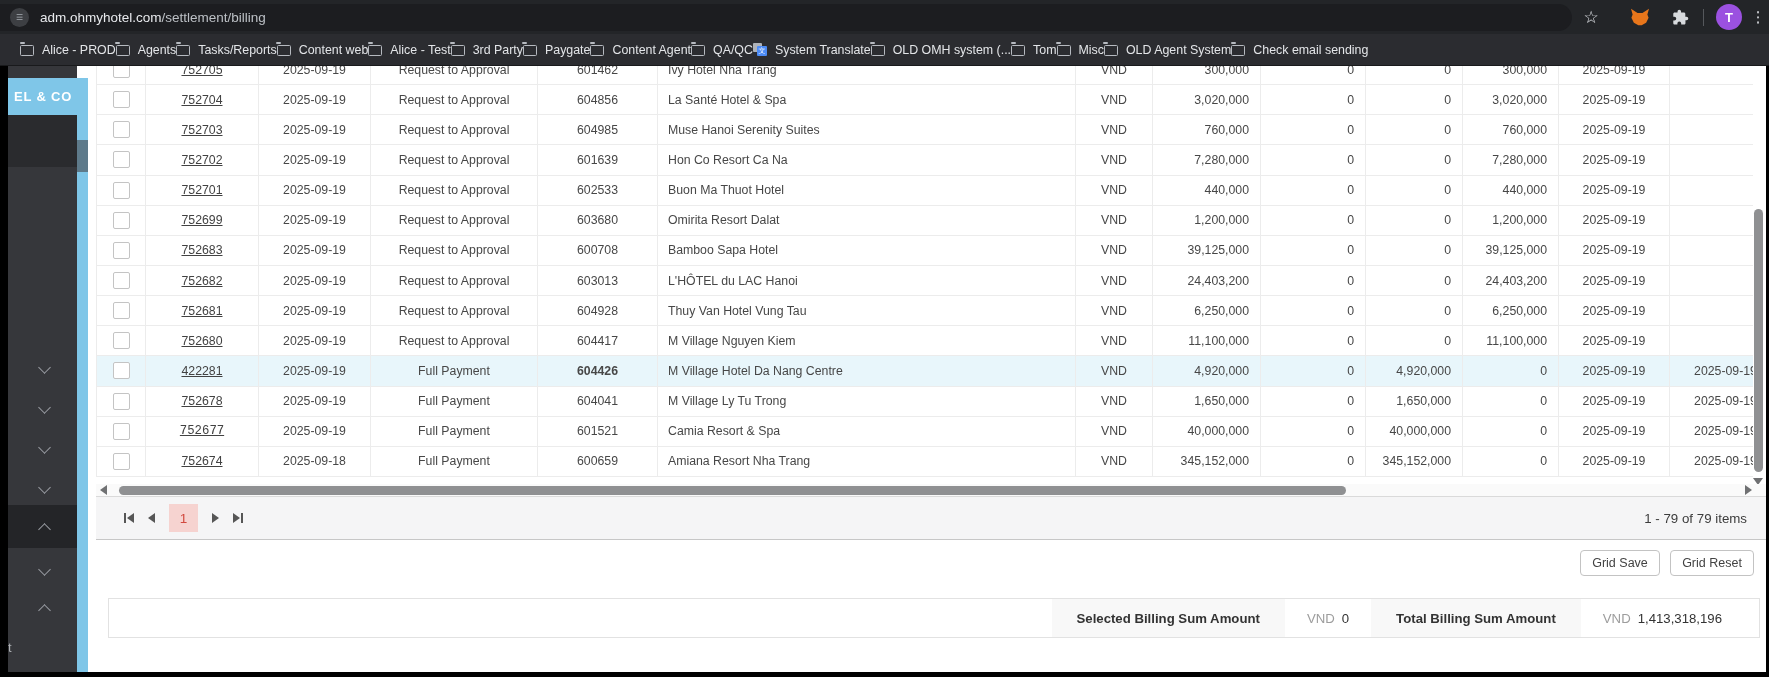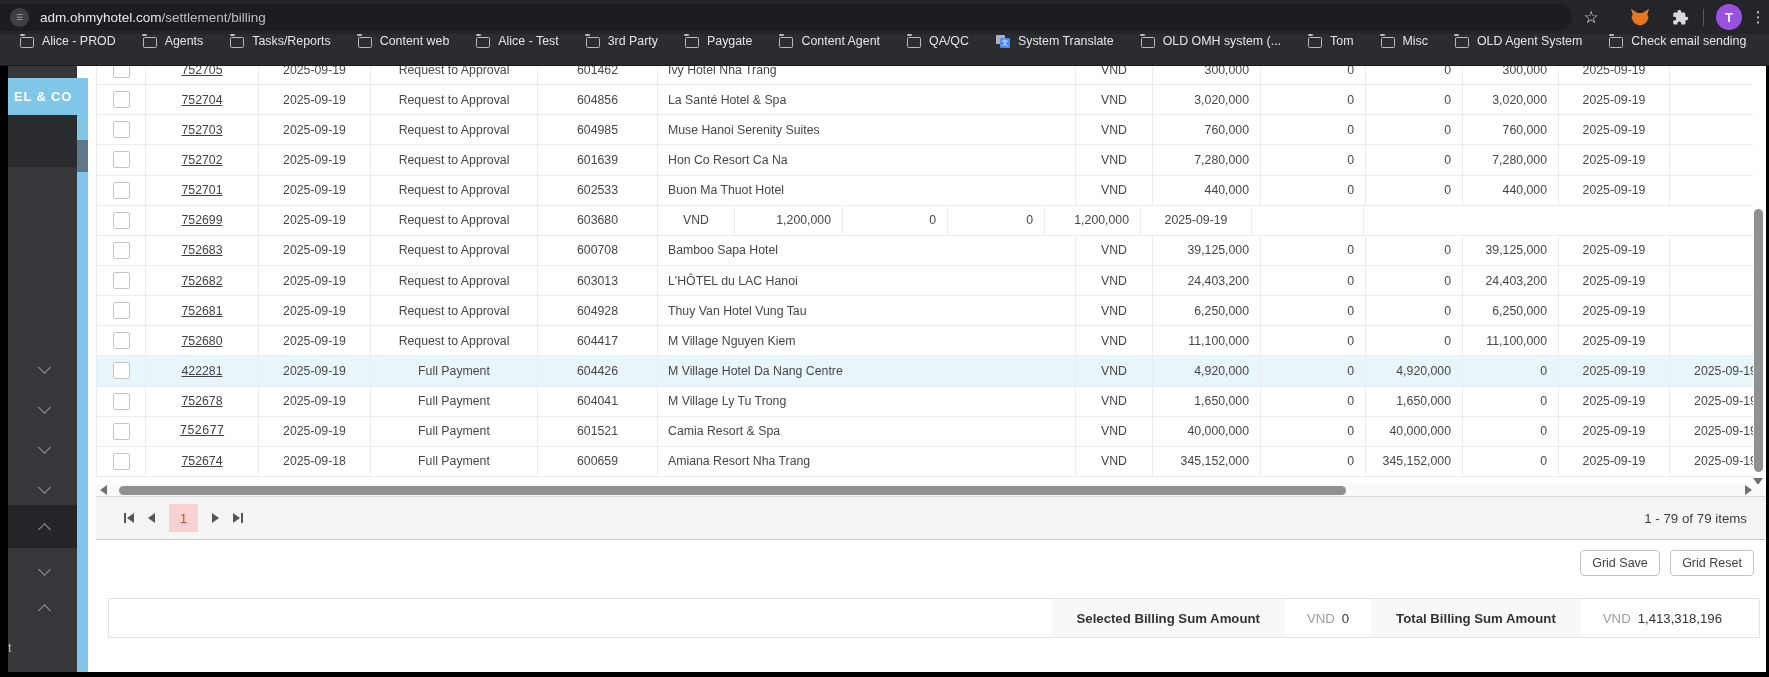--- a/index.html
+++ b/index.html
@@ -11,21 +11,21 @@
   .url{margin-left:11px;font-size:13.5px;color:#e8eaed;white-space:nowrap;}
   .url .path{color:#bcc0c5;}
   .tb-ico{position:absolute;top:0;height:34px;display:flex;align-items:center;justify-content:center;}
   .star{left:1578px;width:26px;color:#dfe2e6;font-size:17px;}
   .fox{left:1626px;width:28px;}
   .puzzle{left:1666px;width:28px;}
   .vsep{position:absolute;left:1703px;top:9px;width:1px;height:17px;background:#55585c;}
   .avatar{position:absolute;left:1716px;top:4px;width:26px;height:26px;border-radius:50%;background:var(--avatar-bg,#9b51e0);color:#fff;font-size:13px;font-weight:bold;display:flex;align-items:center;justify-content:center;}
   .kebab{left:1748px;width:20px;color:#dfe2e6;font-size:15px;}
   
-  .bookmarks{position:absolute;left:0;top:34px;width:1769px;height:32px;background:#2b2c30;border-bottom:1px solid #191a1c;display:flex;align-items:flex-start;padding-left:20px;gap:27px;box-sizing:border-box;overflow:hidden;}
+  .bookmarks{position:absolute;left:0;top:34px;width:1769px;height:32px;background:#2b2c30;border-bottom:1px solid #191a1c;display:flex;align-items:center;padding-left:20px;box-sizing:border-box;overflow:hidden;}
   .bm{display:flex;align-items:center;gap:8px;font-size:12.4px;color:#e3e5e8;white-space:nowrap;flex:0 0 auto;}
   .folder{width:12px;height:9px;border:1.5px solid #b6bac0;border-radius:1.5px;position:relative;margin-top:2px;}
   .folder::before{content:"";position:absolute;top:-4px;left:-1.5px;width:5px;height:2px;background:#b6bac0;border-radius:1px;}
   .gticon{position:relative;width:14px;height:13px;}
   .gticon .gq{position:absolute;left:0;top:0;width:9px;height:9px;background:#aeb2b8;border-radius:1px;}
   .gticon .bq{position:absolute;right:0;bottom:0;width:10px;height:10px;background:#4c8bf5;border-radius:1px;color:#fff;font-size:7px;line-height:10px;text-align:center;}
   
   .main{position:absolute;left:8px;top:66px;width:1758px;height:606px;background:#fff;overflow:hidden;}
   
   .sidebar{position:absolute;left:0;top:0;width:69px;height:606px;background:#36373b;}
@@ -286,20 +286,21 @@
           <div class="row">
             <div class="cell " style="width: 50px;">
               <span class="cb"></span>
             </div>
             <div class="cell " style="width: 113px;">
               <span class="idlink">752699</span>
             </div>
             <div class="cell " style="width: 112px;">2025-09-19</div>
             <div class="cell " style="width: 167px;">Request to Approval</div>
             <div class="cell " style="width: 120px;">603680</div>
+            <div class="cell c-left" style="width: 418px;">Omirita Resort Dalat</div>
             <div class="cell " style="width: 77px;">VND</div>
             <div class="cell c-right" style="width: 108px;">1,200,000</div>
             <div class="cell c-right" style="width: 105px;">0</div>
             <div class="cell c-right" style="width: 97px;">0</div>
             <div class="cell c-right" style="width: 96px;">1,200,000</div>
             <div class="cell " style="width: 111px;">2025-09-19</div>
             <div class="cell " style="width: 112px;"></div>
           </div>
           <div class="row">
             <div class="cell " style="width: 50px;">
@@ -379,21 +380,21 @@
           </div>
           <div class="row hl">
             <div class="cell " style="width: 50px;">
               <span class="cb"></span>
             </div>
             <div class="cell " style="width: 113px;">
               <span class="idlink">422281</span>
             </div>
             <div class="cell " style="width: 112px;">2025-09-19</div>
             <div class="cell " style="width: 167px;">Full Payment</div>
-            <div class="cell " style="width: 120px;">604426</div>
+            <div class="cell " style="width: 120px; font-weight: bold;">604426</div>
             <div class="cell c-left" style="width: 418px;">M Village Hotel Da Nang Centre</div>
             <div class="cell " style="width: 77px;">VND</div>
             <div class="cell c-right" style="width: 108px;">4,920,000</div>
             <div class="cell c-right" style="width: 105px;">0</div>
             <div class="cell c-right" style="width: 97px;">4,920,000</div>
             <div class="cell c-right" style="width: 96px;">0</div>
             <div class="cell " style="width: 111px;">2025-09-19</div>
             <div class="cell " style="width: 112px;">2025-09-19</div>
           </div>
           <div class="row">

